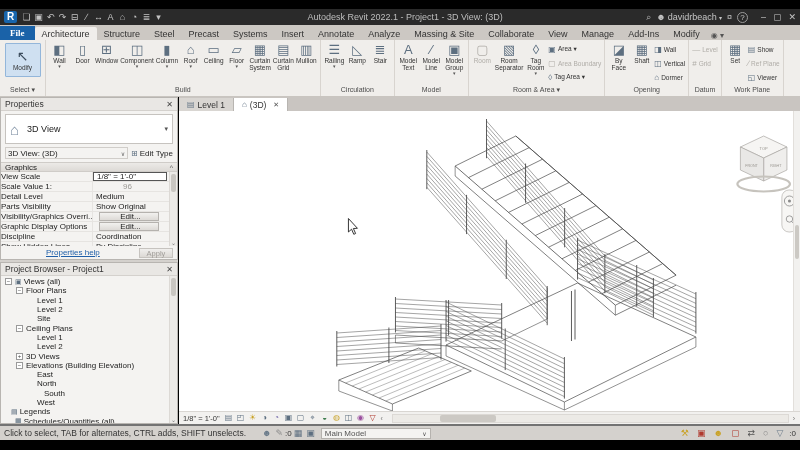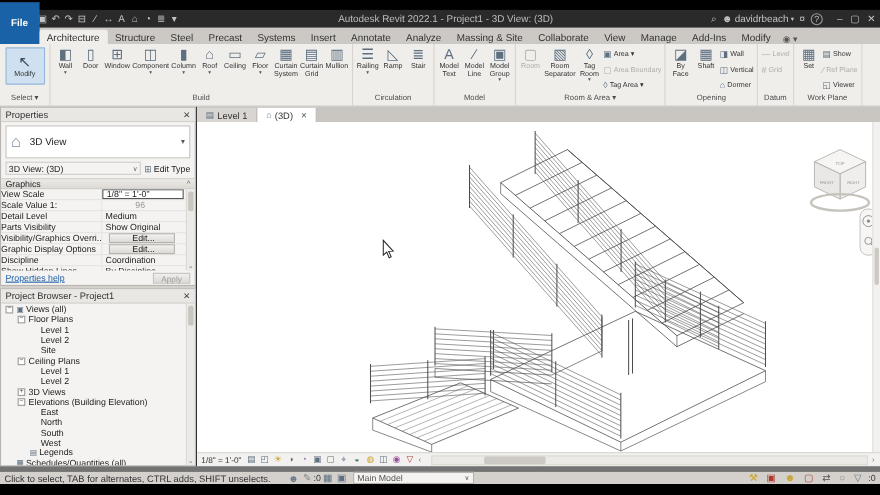--- a/index.html
+++ b/index.html
@@ -16,21 +16,21 @@
   .tb-title{flex:1;text-align:center;font-size:9px;color:#bdbdbd;white-space:nowrap;overflow:hidden;}
   .tb-right{display:flex;align-items:center;gap:5px;font-size:9px;color:#c4c4c4;}
   .tb-user{display:flex;align-items:center;gap:2px;}
   .helpdot{width:11px;height:11px;border:1px solid #9a9a9a;border-radius:50%;text-align:center;
            line-height:10px;font-size:8px;}
   .winbtns{display:flex;gap:7px;margin-left:8px;font-size:9px;}
   
   .tabrow{position:absolute;top:25px;left:0;width:800px;height:15px;background:#ccc8c3;
           display:flex;align-items:flex-end;font-size:9px;}
   .rtab{padding:2px 7px 1px 7px;color:#333;white-space:nowrap;}
-  .rtab.file{background:#1a62a8;color:#fff;font-weight:bold;padding:14px 10px;}
+  .rtab.file{background:#1a62a8;color:#fff;font-weight:bold;padding:2px 10px;font-family:Liberation Serif, serif;}
   .rtab.active{background:#f0eeeb;border-radius:2px 2px 0 0;}
   .rtab-extra{margin-left:4px;color:#555;font-size:8px;padding-top:3px;}
   
   .ribbon{position:absolute;top:40px;left:0;width:800px;height:57px;background:#f0eeeb;
           display:flex;border-bottom:1px solid #c9c5c0;overflow:hidden;}
   .rpanel{display:flex;flex-direction:column;border-right:1px solid #d8d4cf;flex-shrink:0;}
   .rpanel-content{flex:1;display:flex;align-items:flex-start;padding:2px 2px 0 2px;}
   .rpanel-label{height:11px;text-align:center;font-size:7px;color:#4b4b4b;line-height:10px;white-space:nowrap;padding:0 3px;}
   .rbtn{display:flex;flex-direction:column;align-items:center;min-width:23px;padding:0 1px;cursor:default;}
   .ricon{font-size:13px;line-height:15px;color:#5d6f80;}
@@ -70,21 +70,21 @@
   .prow{display:flex;height:10px;align-items:center;border-bottom:1px solid #e6e4e1;}
   .prow .plabel{width:92px;padding-left:0;font-size:8px;color:#222;white-space:nowrap;overflow:hidden;border-right:1px solid #e6e4e1;}
   .prow .pval{flex:1;font-size:8px;padding-left:3px;color:#222;white-space:nowrap;overflow:hidden;}
   .prow .pval.input{border:1px solid #555;background:#fff;height:9px;line-height:8px;margin-right:2px;}
   .prow .pval.disabled{color:#9a9894;margin-left:27px;}
   .prow .pval.btn{border:1px solid #b5b2ae;background:linear-gradient(#f2f1ef,#dddad6);text-align:center;
                   height:9px;line-height:8px;margin:0 10px 0 6px;}
   .vscroll-pal{position:absolute;right:0;top:0;bottom:0;width:8px;background:#eceae7;border-left:1px solid #dcd9d5;}
   .vscroll-pal .thumb{position:absolute;top:2px;left:1px;width:5px;height:18px;background:#c9c6c1;border-radius:2px;}
   .vscroll-pal .dn{position:absolute;bottom:0;left:0;width:7px;text-align:center;font-size:6px;color:#777;}
-  .props-foot{height:13px;display:flex;align-items:center;padding:0 4px;}
+  .props-foot{height:13px;display:flex;align-items:center;padding:0 4px;margin-left:41px;}
   .helplink{color:#1f5fa8;text-decoration:underline;font-size:8px;}
   .applybtn{margin-left:auto;width:34px;height:10px;background:linear-gradient(#f0efed,#dcd9d5);
             border:1px solid #c6c3bf;color:#a09d99;font-size:7.5px;text-align:center;line-height:9px;}
   
   .tree{flex:1;overflow:hidden;padding-top:1px;position:relative;padding-right:8px;}
   .trow{display:flex;align-items:center;height:9.3px;font-size:8px;color:#222;white-space:nowrap;}
   .texp{width:7px;height:7px;border:1px solid #9a9a9a;background:#fff;font-size:6px;line-height:5px;
         text-align:center;margin-right:3px;color:#444;flex-shrink:0;}
   .texp.none{border:none;background:transparent;}
   .ticon{font-size:7px;color:#5d6f80;margin-right:2px;}
@@ -103,21 +103,21 @@
   .vcb{position:absolute;left:0;right:0;bottom:0;height:13px;background:#f2f1ef;border-top:1px solid #d9d6d2;
        display:flex;align-items:center;padding:0 2px;font-size:7.5px;color:#333;}
   .vcb .scale{margin:0 4px 0 2px;white-space:nowrap;}
   .vcb-icons{display:flex;gap:2px;align-items:center;}
   .vcb-ic{font-size:8px;line-height:10px;color:#5d6f80;width:10px;text-align:center;}
   .hscroll{flex:1;height:9px;margin:0 1px 0 6px;background:#eceae6;border:1px solid #dcd9d5;position:relative;}
   .hscroll .thumb{position:absolute;left:12%;top:0;width:56px;height:7px;background:#ccc9c4;border-radius:2px;}
   .hs-arrow{font-size:7px;color:#777;width:8px;text-align:center;}
   
   .statusbar{position:absolute;top:424px;left:0;width:800px;height:16px;background:#d4d1cd;
-             display:flex;align-items:center;font-size:8.5px;color:#333;padding:0 4px;border-top:5px solid #737373;}
+             display:flex;align-items:center;font-size:8.5px;color:#333;padding:0 4px;border-top:2px solid #737373;}
   .sb-msg{white-space:nowrap;}
   .sb-ic{font-size:9px;margin:0 2px;}
   .sb-select{display:flex;align-items:center;width:110px;height:11px;background:#f4f3f1;border:1px solid #b5b2ae;
              font-size:8px;padding:0 3px;color:#555;margin:0 4px;}
   .sb-select .arr{margin-left:auto;font-size:6px;}
   .sb-right{display:flex;align-items:center;gap:4px;margin-left:auto;}
   .sb-count{font-size:8px;color:#333;}
 </style>
 </head>
 <body>
@@ -507,29 +507,29 @@
               <span>Elevations (Building Elevation)</span>
             </div>
             <div class="trow" style="padding-left: 26px;">
               <span class="texp none"></span>
               <span>East</span>
             </div>
             <div class="trow" style="padding-left: 26px;">
               <span class="texp none"></span>
               <span>North</span>
             </div>
+            <div class="trow" style="padding-left: 10px; gap: 23px;">
+              <span class="texp none"></span>
+              <span>South</span>
+            </div>
             <div class="trow" style="padding-left: 26px;">
               <span class="texp none"></span>
-              <span>South</span>
-            </div>
-            <div class="trow" style="padding-left: 26px;">
-              <span class="texp none"></span>
               <span>West</span>
             </div>
-            <div class="trow" style="padding-left: 16px;">
+            <div class="trow" style="padding-left: 0;">
               <span class="texp none"></span>
               <span class="ticon">▤</span>
               <span>Legends</span>
             </div>
             <div class="trow" style="padding-left: 4px;">
               <span class="texp none"></span>
               <span class="ticon">▦</span>
               <span>Schedules/Quantities (all)</span>
             </div>
           </div>

